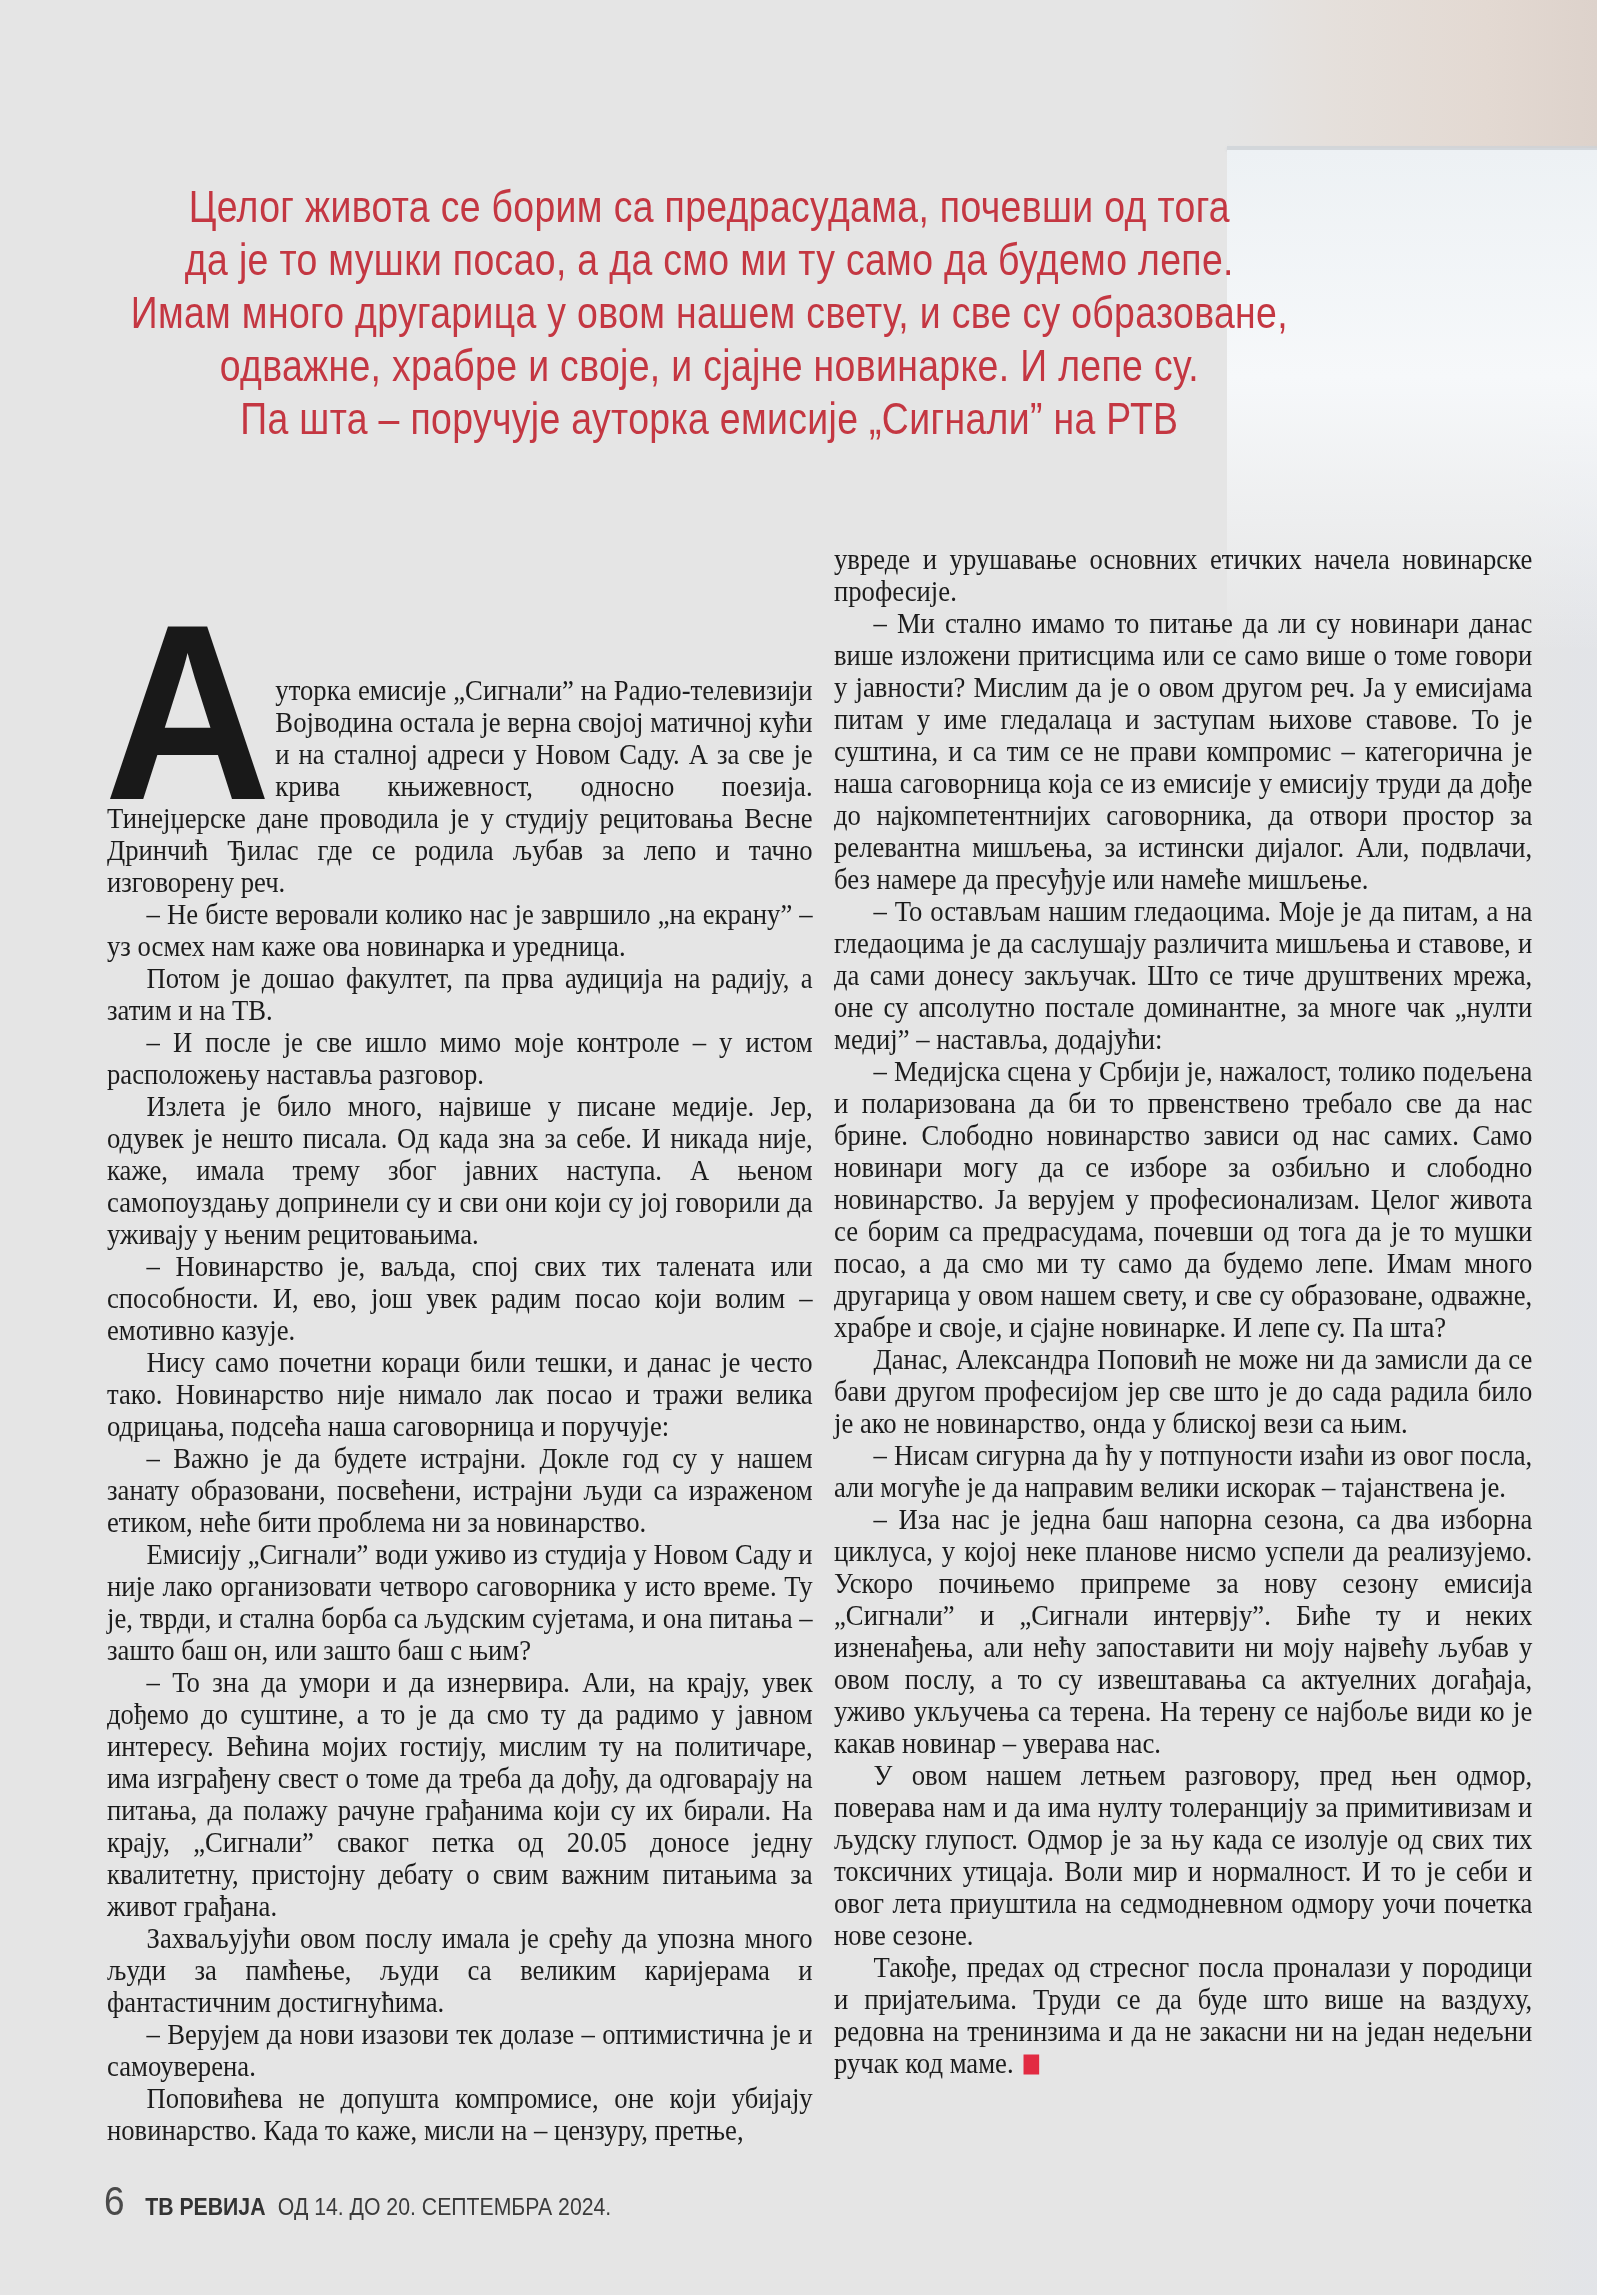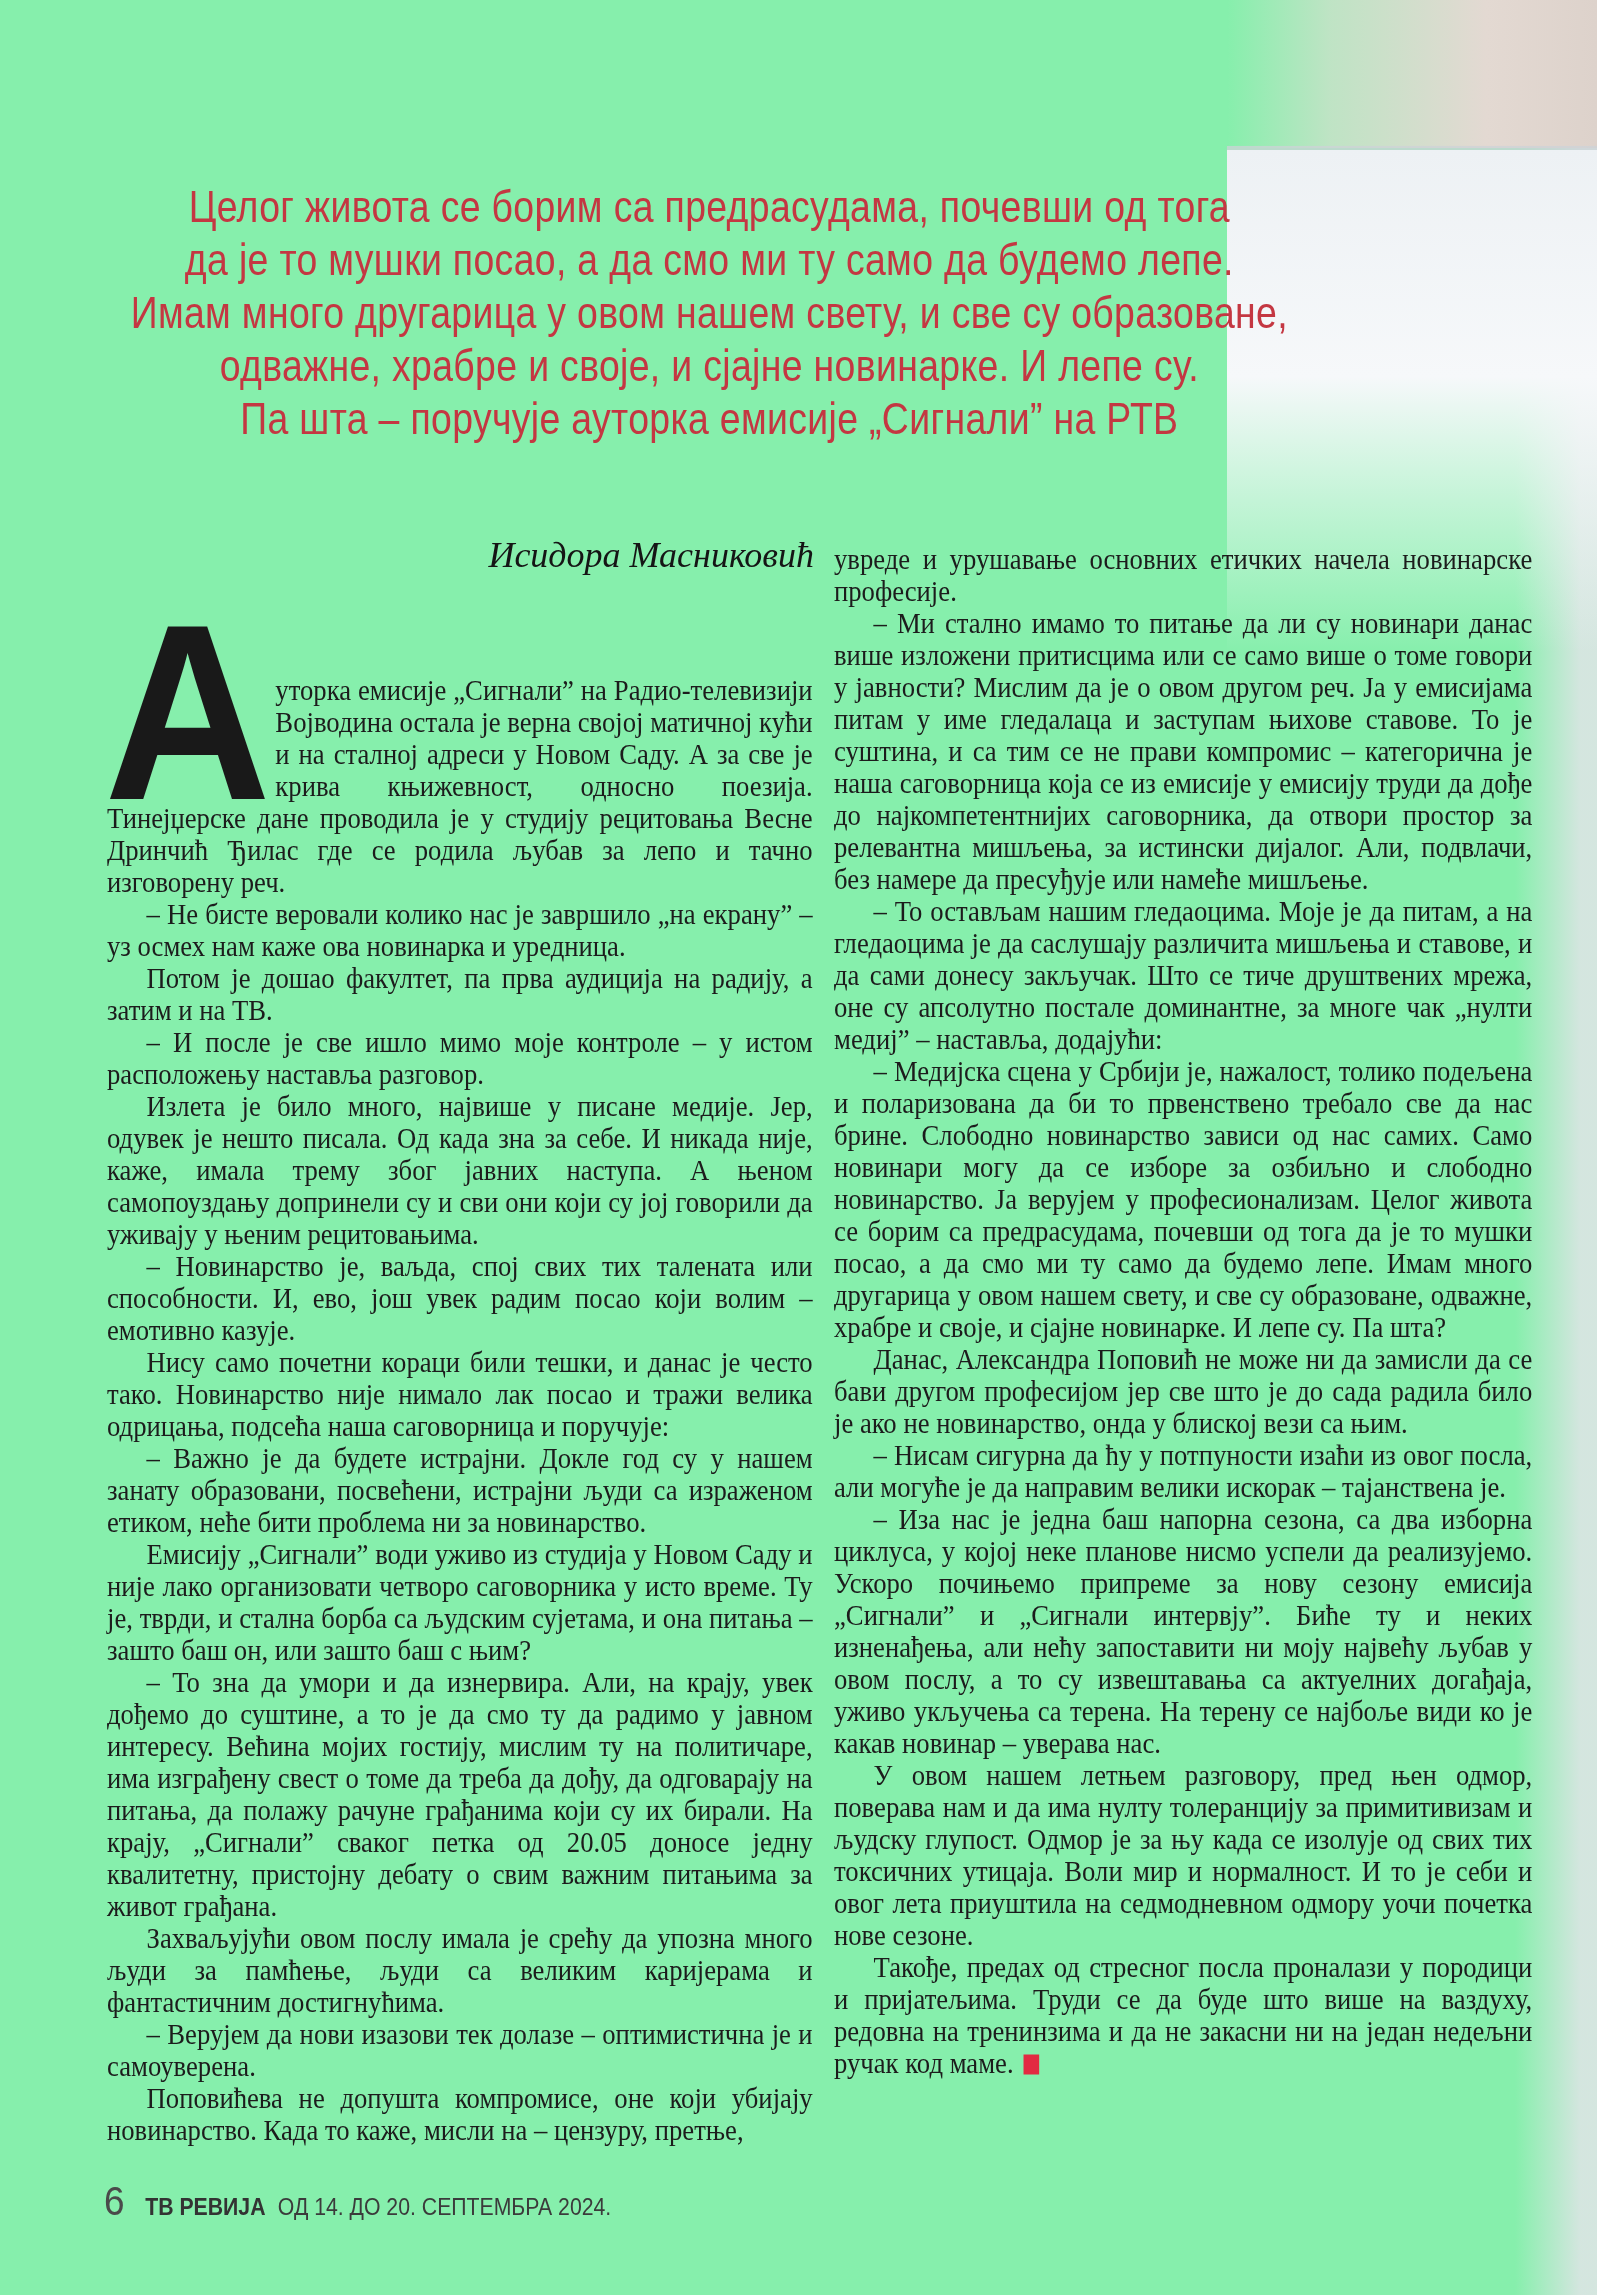--- a/index.html
+++ b/index.html
@@ -1,19 +1,19 @@
 <!DOCTYPE html>
 <html style="font-size:12.2px"><head>
 <meta charset="utf-8">
 <style>
   html,body{margin:0;padding:0;background:#ffffff;}
   #page{
     position:relative;
     width:1597px;height:2295px;
-    background:#86efac;
+    background:#e5e5e5;
     overflow:hidden;
     font-family:"Liberation Serif", serif;
     color:#1c1c1c;
   }
   
   .bg-right-band{
     position:absolute;left:1515px;top:0;width:82px;height:2295px;
     background:linear-gradient(to right, rgba(231,232,236,0) 0%, rgba(226,228,232,0.85) 80%);
   }
   .bg-photo-top{
@@ -92,21 +92,20 @@
   <div class="bg-photo-mid"></div>
 
   <div class="header">
     <div>Целог живота се борим са предрасудама, почевши од тога</div>
     <div>да је то мушки посао, а да смо ми ту само да будемо лепе.</div>
     <div>Имам много другарица у овом нашем свету, и све су образоване,</div>
     <div>одважне, храбре и своје, и сјајне новинарке. И лепе су.</div>
     <div>Па шта – поручује ауторка емисије „Сигнали” на РТВ</div>
   </div>
 
-  <div class="byline">Исидора Масниковић</div>
 
   <div class="col col-left">
     <div class="dropcap">А</div>
     <div class="dropcap-spacer"></div>
     <p class="para noindent">уторка емисије „Сигнали” на Радио-телевизији Војводина остала је верна својој матичној кући и на сталној адреси у Новом Саду. А за све је крива књижевност, односно поезија. Тинејџерске дане проводила је у студију рецитовања Весне Дринчић Ђилас где се родила љубав за лепо и тачно изговорену реч.</p>
     <p class="para">– Не бисте веровали колико нас је завршило „на екрану” – уз осмех нам каже ова новинарка и уредница.</p>
     <p class="para">Потом је дошао факултет, па прва аудиција на радију, а затим и на ТВ.</p>
     <p class="para">– И после је све ишло мимо моје контроле – у истом расположењу наставља разговор.</p>
     <p class="para">Излета је било много, највише у писане медије. Јер, одувек је нешто писала. Од када зна за себе. И никада није, каже, имала трему због јавних наступа. А њеном самопоуздању допринели су и сви они који су јој говорили да уживају у њеним рецитовањима.</p>
     <p class="para">– Новинарство је, ваљда, спој свих тих талената или способности. И, ево, још увек радим посао који волим – емотивно казује.</p>

